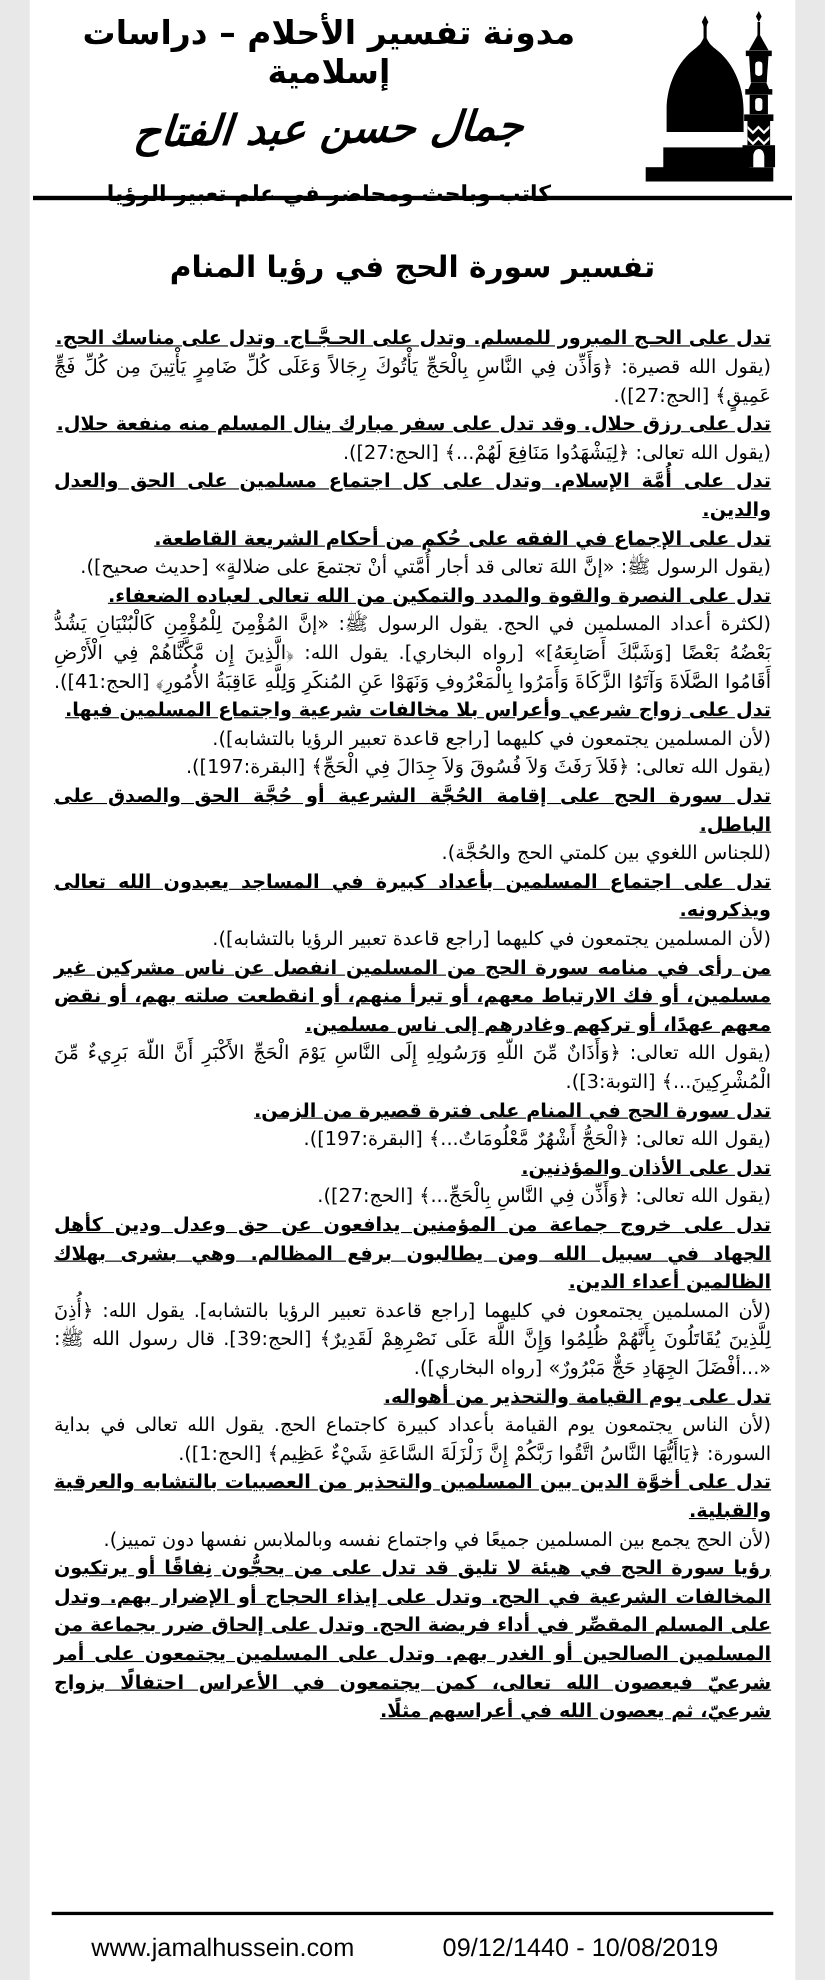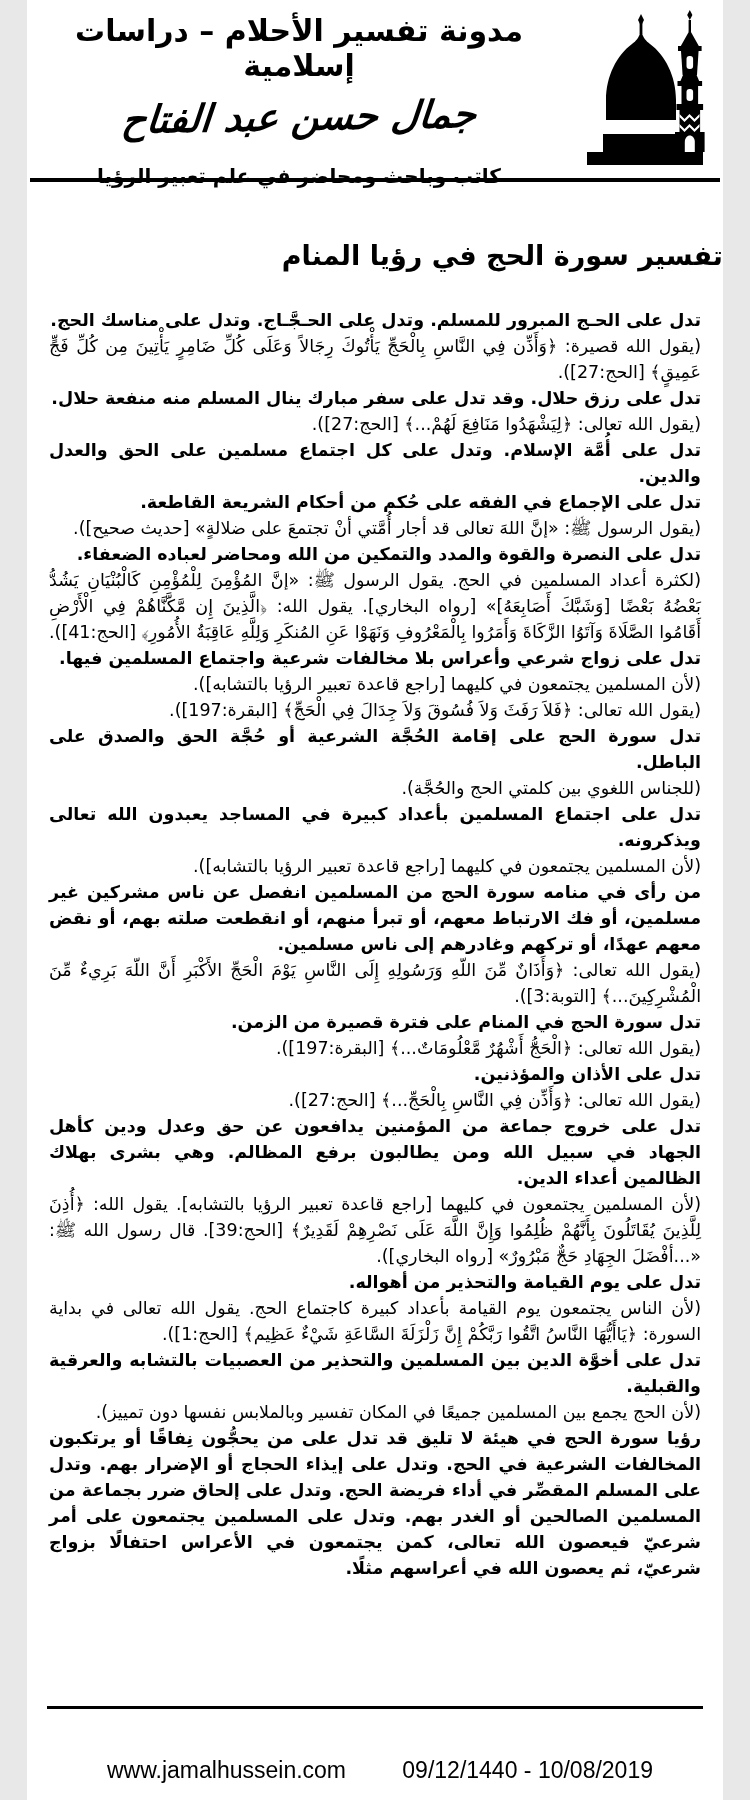--- a/index.html
+++ b/index.html
@@ -27,50 +27,50 @@
     font-size: 38px;
     font-weight: bold;
     font-style: italic;
     transform: skewX(-6deg) rotate(-1deg);
     line-height: 1.1;
   }
   .subtitle { margin-top: 25px; font-size: 20px; font-weight: bold; }
   .header-rule { border: none; border-top: 4px solid #000; margin: 6px 3px 0 3px; }
   
   .article-title {
-    margin-top: 58px;
-    text-align: right;
+    margin-top: 46px;
+    text-align: center;
     direction: rtl;
     font-size: 27px;
     font-weight: bold;
     font-family: "DejaVu Serif", "DejaVu Sans", serif;
   }
   .article-body {
     direction: rtl;
     text-align: justify;
     padding: 0 22px;
     margin-top: 36px;
     font-size: 17.5px;
     line-height: 26px;
   }
   .article-body p { margin: 0; }
-  .article-body p.ruling { font-weight: bold; }
+  .article-body p.ruling { font-weight: bold; text-decoration: underline; }
   .article-body p.evidence { font-weight: normal; }
   
   .footer { position: absolute; left: 0; right: 0; bottom: 16px; }
   .footer-rule { border: none; border-top: 3.5px solid #000; margin: 0 20px 16px 20px; }
   .footer-row {
     display: flex;
     justify-content: space-between;
-    align-items: flex-end;
-    padding: 0 70px 0 80px;
+    align-items: flex-start;
+    padding: 0 70px 0 56px;
     font-family: "Liberation Sans", sans-serif;
     font-size: 23px;
   }
-  .footer-date { direction: ltr; margin-top: 32px; }
+  .footer-date { direction: ltr; }
 </style>
 </head>
 <body>
 
 <div class="page">
 
   <div class="header">
 
     <div class="mosque-wrap">
       <svg viewBox="0 0 150 160" width="150" height="160" xmlns="http://www.w3.org/2000/svg">
@@ -133,41 +133,41 @@
   <h1 class="article-title">تفسير سورة الحج في رؤيا المنام</h1>
 
   <div class="article-body">
       <p class="ruling">تدل على الحـج المبرور للمسلم. وتدل على الحـجَّـاج. وتدل على مناسك الحج.</p>
       <p class="evidence">(يقول الله قصيرة: ﴿وَأَذِّن فِي النَّاسِ بِالْحَجِّ يَأْتُوكَ رِجَالاً وَعَلَى كُلِّ ضَامِرٍ يَأْتِينَ مِن كُلِّ فَجٍّ عَمِيقٍ﴾ [الحج:27]).</p>
       <p class="ruling">تدل على رزق حلال. وقد تدل على سفر مبارك ينال المسلم منه منفعة حلال.</p>
       <p class="evidence">(يقول الله تعالى: ﴿لِيَشْهَدُوا مَنَافِعَ لَهُمْ...﴾ [الحج:27]).</p>
       <p class="ruling">تدل على أُمَّة الإسلام. وتدل على كل اجتماع مسلمين على الحق والعدل والدين.</p>
       <p class="ruling">تدل على الإجماع في الفقه على حُكم من أحكام الشريعة القاطعة.</p>
       <p class="evidence">(يقول الرسول ﷺ: «إنَّ اللهَ تعالى قد أجار أُمَّتي أنْ تجتمعَ على ضلالةٍ» [حديث صحيح]).</p>
-      <p class="ruling">تدل على النصرة والقوة والمدد والتمكين من الله ومحاضر لعباده الضعفاء.</p>
+      <p class="ruling">تدل على النصرة والقوة والمدد والتمكين من الله تعالى لعباده الضعفاء.</p>
       <p class="evidence">(لكثرة أعداد المسلمين في الحج. يقول الرسول ﷺ: «إنَّ المُؤْمِنَ لِلْمُؤْمِنِ كَالْبُنْيَانِ يَشُدُّ بَعْضُهُ بَعْضًا [وَشَبَّكَ أَصَابِعَهُ]» [رواه البخاري]. يقول الله: ﴿الَّذِينَ إِن مَّكَّنَّاهُمْ فِي الْأَرْضِ أَقَامُوا الصَّلَاةَ وَآتَوُا الزَّكَاةَ وَأَمَرُوا بِالْمَعْرُوفِ وَنَهَوْا عَنِ المُنكَرِ وَلِلَّهِ عَاقِبَةُ الأُمُورِ﴾ [الحج:41]).</p>
       <p class="ruling">تدل على زواج شرعي وأعراس بلا مخالفات شرعية واجتماع المسلمين فيها.</p>
       <p class="evidence">(لأن المسلمين يجتمعون في كليهما [راجع قاعدة تعبير الرؤيا بالتشابه]).</p>
       <p class="evidence">(يقول الله تعالى: ﴿فَلاَ رَفَثَ وَلاَ فُسُوقَ وَلاَ جِدَالَ فِي الْحَجِّ﴾ [البقرة:197]).</p>
       <p class="ruling">تدل سورة الحج على إقامة الحُجَّة الشرعية أو حُجَّة الحق والصدق على الباطل.</p>
       <p class="evidence">(للجناس اللغوي بين كلمتي الحج والحُجَّة).</p>
       <p class="ruling">تدل على اجتماع المسلمين بأعداد كبيرة في المساجد يعبدون الله تعالى ويذكرونه.</p>
       <p class="evidence">(لأن المسلمين يجتمعون في كليهما [راجع قاعدة تعبير الرؤيا بالتشابه]).</p>
       <p class="ruling">من رأى في منامه سورة الحج من المسلمين انفصل عن ناس مشركين غير مسلمين، أو فك الارتباط معهم، أو تبرأ منهم، أو انقطعت صلته بهم، أو نقض معهم عهدًا، أو تركهم وغادرهم إلى ناس مسلمين.</p>
       <p class="evidence">(يقول الله تعالى: ﴿وَأَذَانٌ مِّنَ اللّهِ وَرَسُولِهِ إِلَى النَّاسِ يَوْمَ الْحَجِّ الأَكْبَرِ أَنَّ اللّهَ بَرِيءٌ مِّنَ الْمُشْرِكِينَ...﴾ [التوبة:3]).</p>
       <p class="ruling">تدل سورة الحج في المنام على فترة قصيرة من الزمن.</p>
       <p class="evidence">(يقول الله تعالى: ﴿الْحَجُّ أَشْهُرٌ مَّعْلُومَاتٌ...﴾ [البقرة:197]).</p>
       <p class="ruling">تدل على الأذان والمؤذنين.</p>
       <p class="evidence">(يقول الله تعالى: ﴿وَأَذِّن فِي النَّاسِ بِالْحَجِّ...﴾ [الحج:27]).</p>
       <p class="ruling">تدل على خروج جماعة من المؤمنين يدافعون عن حق وعدل ودين كأهل الجهاد في سبيل الله ومن يطالبون برفع المظالم. وهي بشرى بهلاك الظالمين أعداء الدين.</p>
       <p class="evidence">(لأن المسلمين يجتمعون في كليهما [راجع قاعدة تعبير الرؤيا بالتشابه]. يقول الله: ﴿أُذِنَ لِلَّذِينَ يُقَاتَلُونَ بِأَنَّهُمْ ظُلِمُوا وَإِنَّ اللَّهَ عَلَى نَصْرِهِمْ لَقَدِيرٌ﴾ [الحج:39]. قال رسول الله ﷺ: «...أفْضَلَ الجِهَادِ حَجٌّ مَبْرُورٌ» [رواه البخاري]).</p>
       <p class="ruling">تدل على يوم القيامة والتحذير من أهواله.</p>
       <p class="evidence">(لأن الناس يجتمعون يوم القيامة بأعداد كبيرة كاجتماع الحج. يقول الله تعالى في بداية السورة: ﴿يَاأَيُّهَا النَّاسُ اتَّقُوا رَبَّكُمْ إِنَّ زَلْزَلَةَ السَّاعَةِ شَيْءٌ عَظِيم﴾ [الحج:1]).</p>
       <p class="ruling">تدل على أخوَّة الدين بين المسلمين والتحذير من العصبيات بالتشابه والعرقية والقبلية.</p>
-      <p class="evidence">(لأن الحج يجمع بين المسلمين جميعًا في المكان تفسير وبالملابس نفسها دون تمييز).</p>
+      <p class="evidence">(لأن الحج يجمع بين المسلمين جميعًا في واجتماع نفسه وبالملابس نفسها دون تمييز).</p>
       <p class="ruling">رؤيا سورة الحج في هيئة لا تليق قد تدل على من يحجُّون نِفاقًا أو يرتكبون المخالفات الشرعية في الحج. وتدل على إيذاء الحجاج أو الإضرار بهم. وتدل على المسلم المقصِّر في أداء فريضة الحج. وتدل على إلحاق ضرر بجماعة من المسلمين الصالحين أو الغدر بهم. وتدل على المسلمين يجتمعون على أمر شرعيّ فيعصون الله تعالى، كمن يجتمعون في الأعراس احتفالًا بزواج شرعيّ، ثم يعصون الله في أعراسهم مثلًا.</p>
     </div>
 
   <div class="footer">
     <hr class="footer-rule">
     <div class="footer-row">
       <span class="footer-site">www.jamalhussein.com</span>
       <span class="footer-date">09/12/1440 - 10/08/2019</span>
     </div>
   </div>

